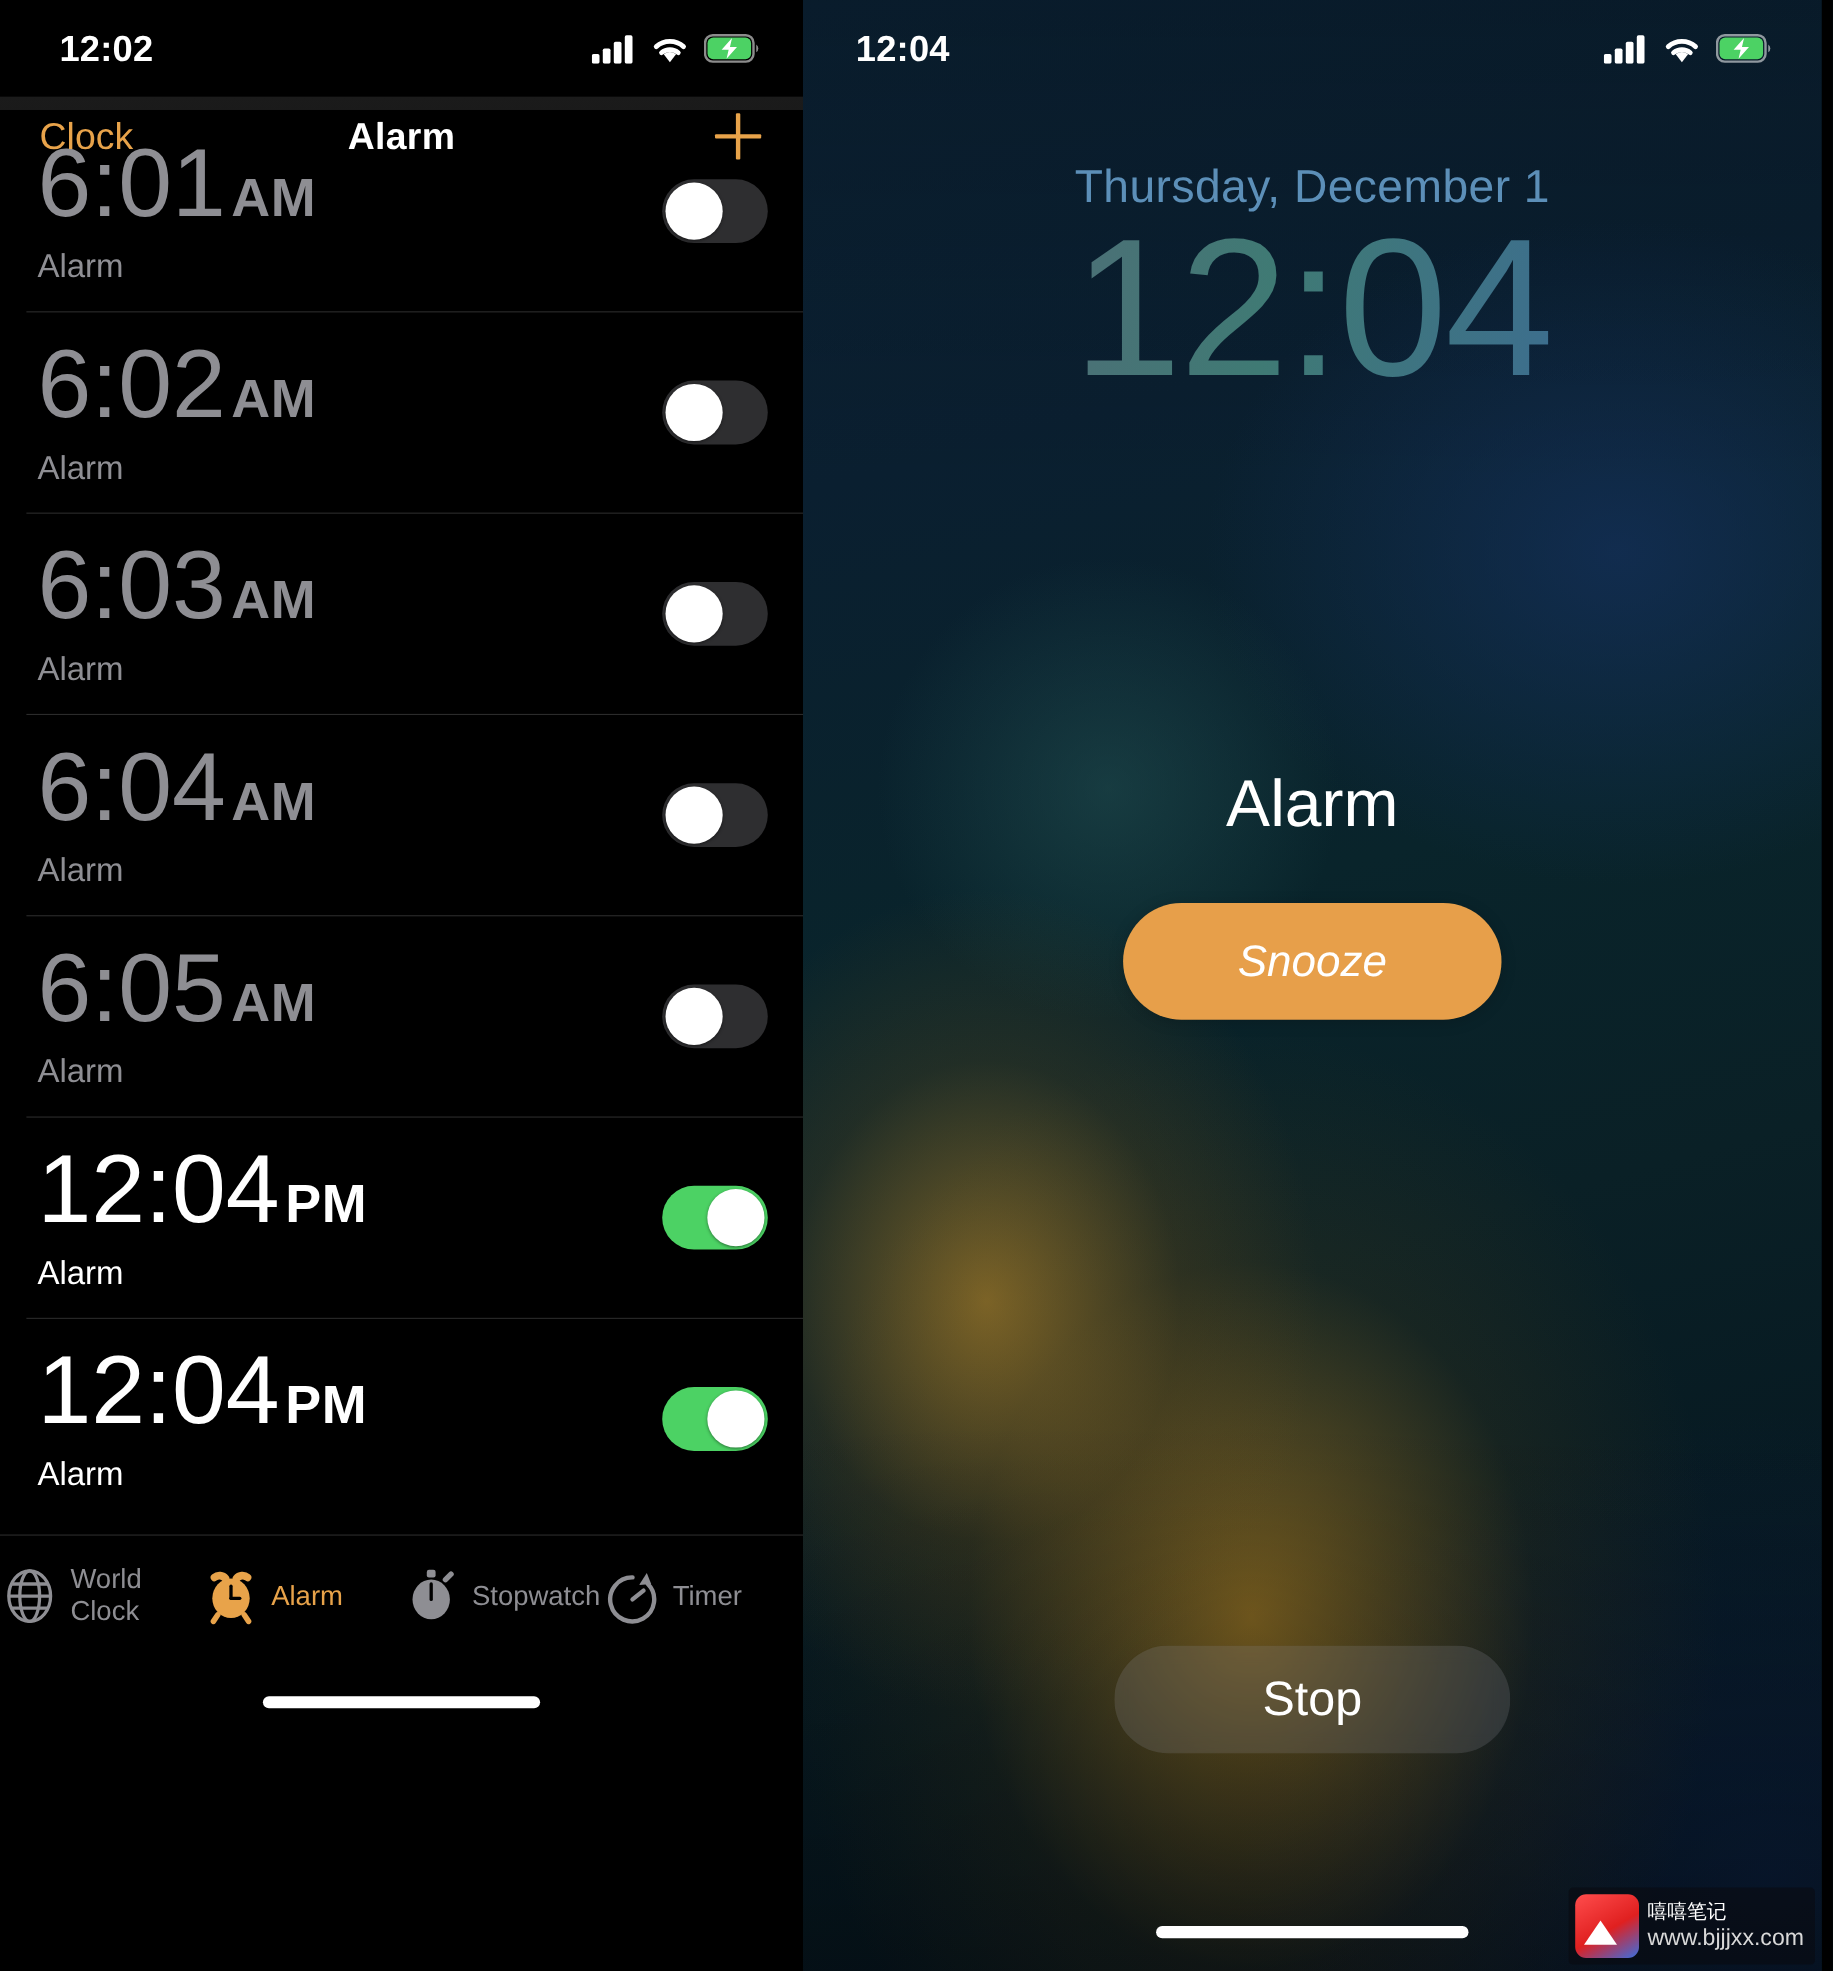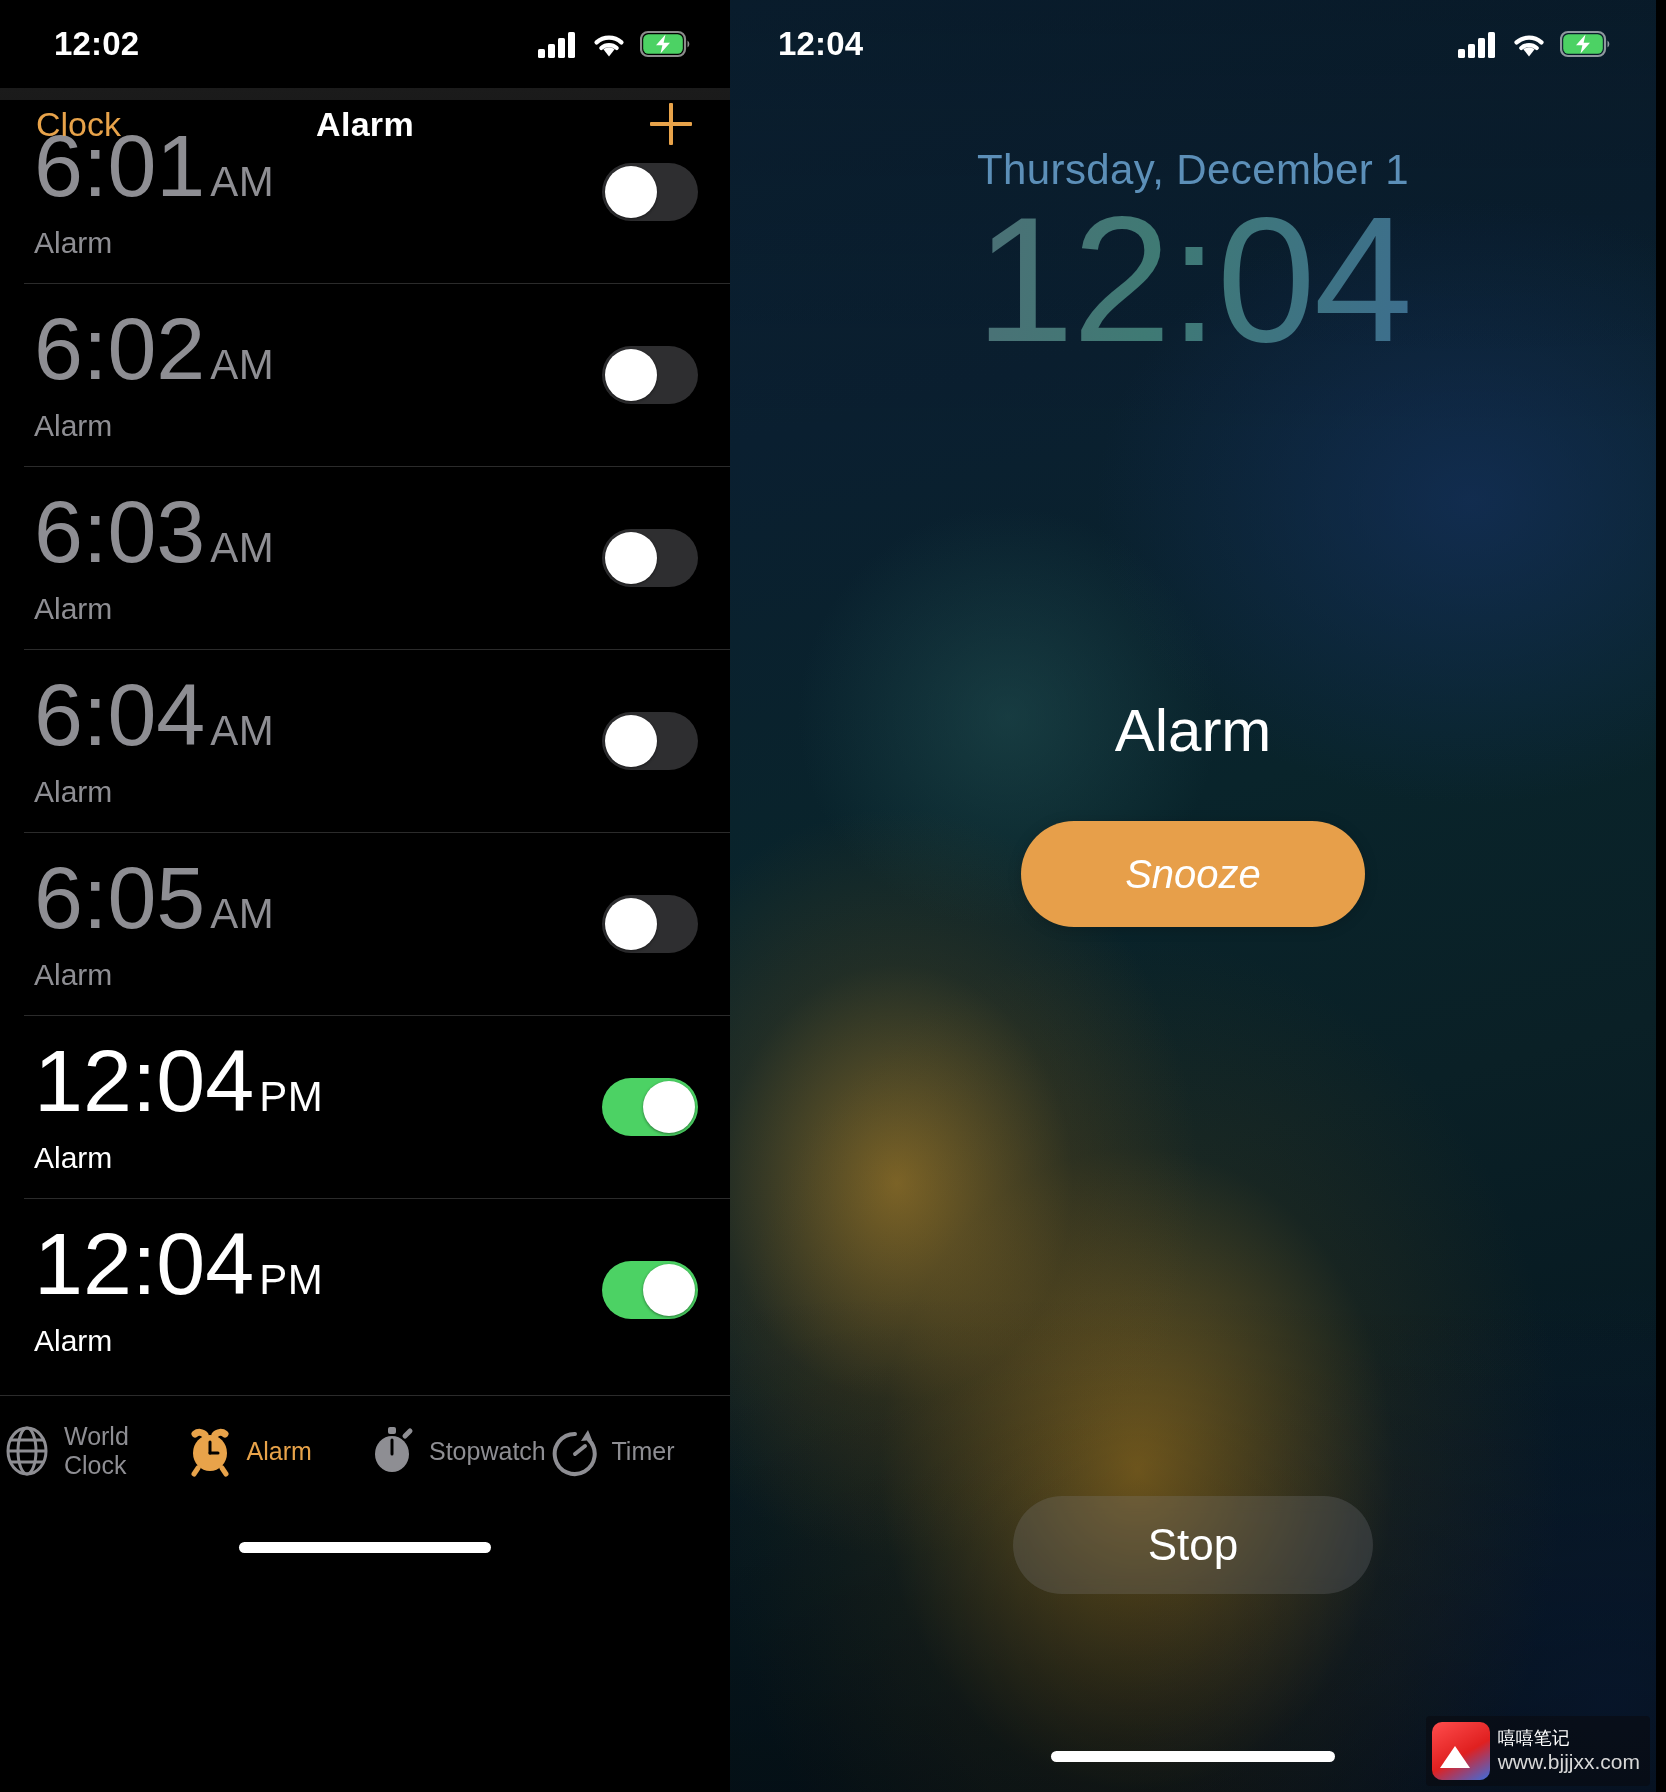--- a/index.html
+++ b/index.html
@@ -74,21 +74,21 @@
     content:""; position:absolute; left:24px; right:0; top:0; height:1px;
     background:#2b2b2b;
   }
   .alarm-row:first-child::before { display:none; }
   .alarm-left { display:flex; flex-direction:column; justify-content:center; }
   .alarm-time {
     font-size:88px; font-weight:200; line-height:0.98;
     display:flex; align-items:baseline;
     font-family:"Liberation Sans", sans-serif;
   }
-  .alarm-time .ampm { font-size:42px; font-weight:400; margin-left:5px; letter-spacing:0.5px;}
+  .alarm-time .ampm { font-size:49px; font-weight:700; margin-left:5px; letter-spacing:0.5px;}
   .alarm-label { font-size:30px; margin-top:16px; }
   .row-off .alarm-time, .row-off .alarm-label { color:#8e8e93; }
   .row-on  .alarm-time { color:#ffffff; }
   .row-on  .alarm-label { color:#ffffff; }
 
   
   .switch {
     width:96px; height:58px; border-radius:29px;
     position:relative; flex:0 0 96px;
   }

